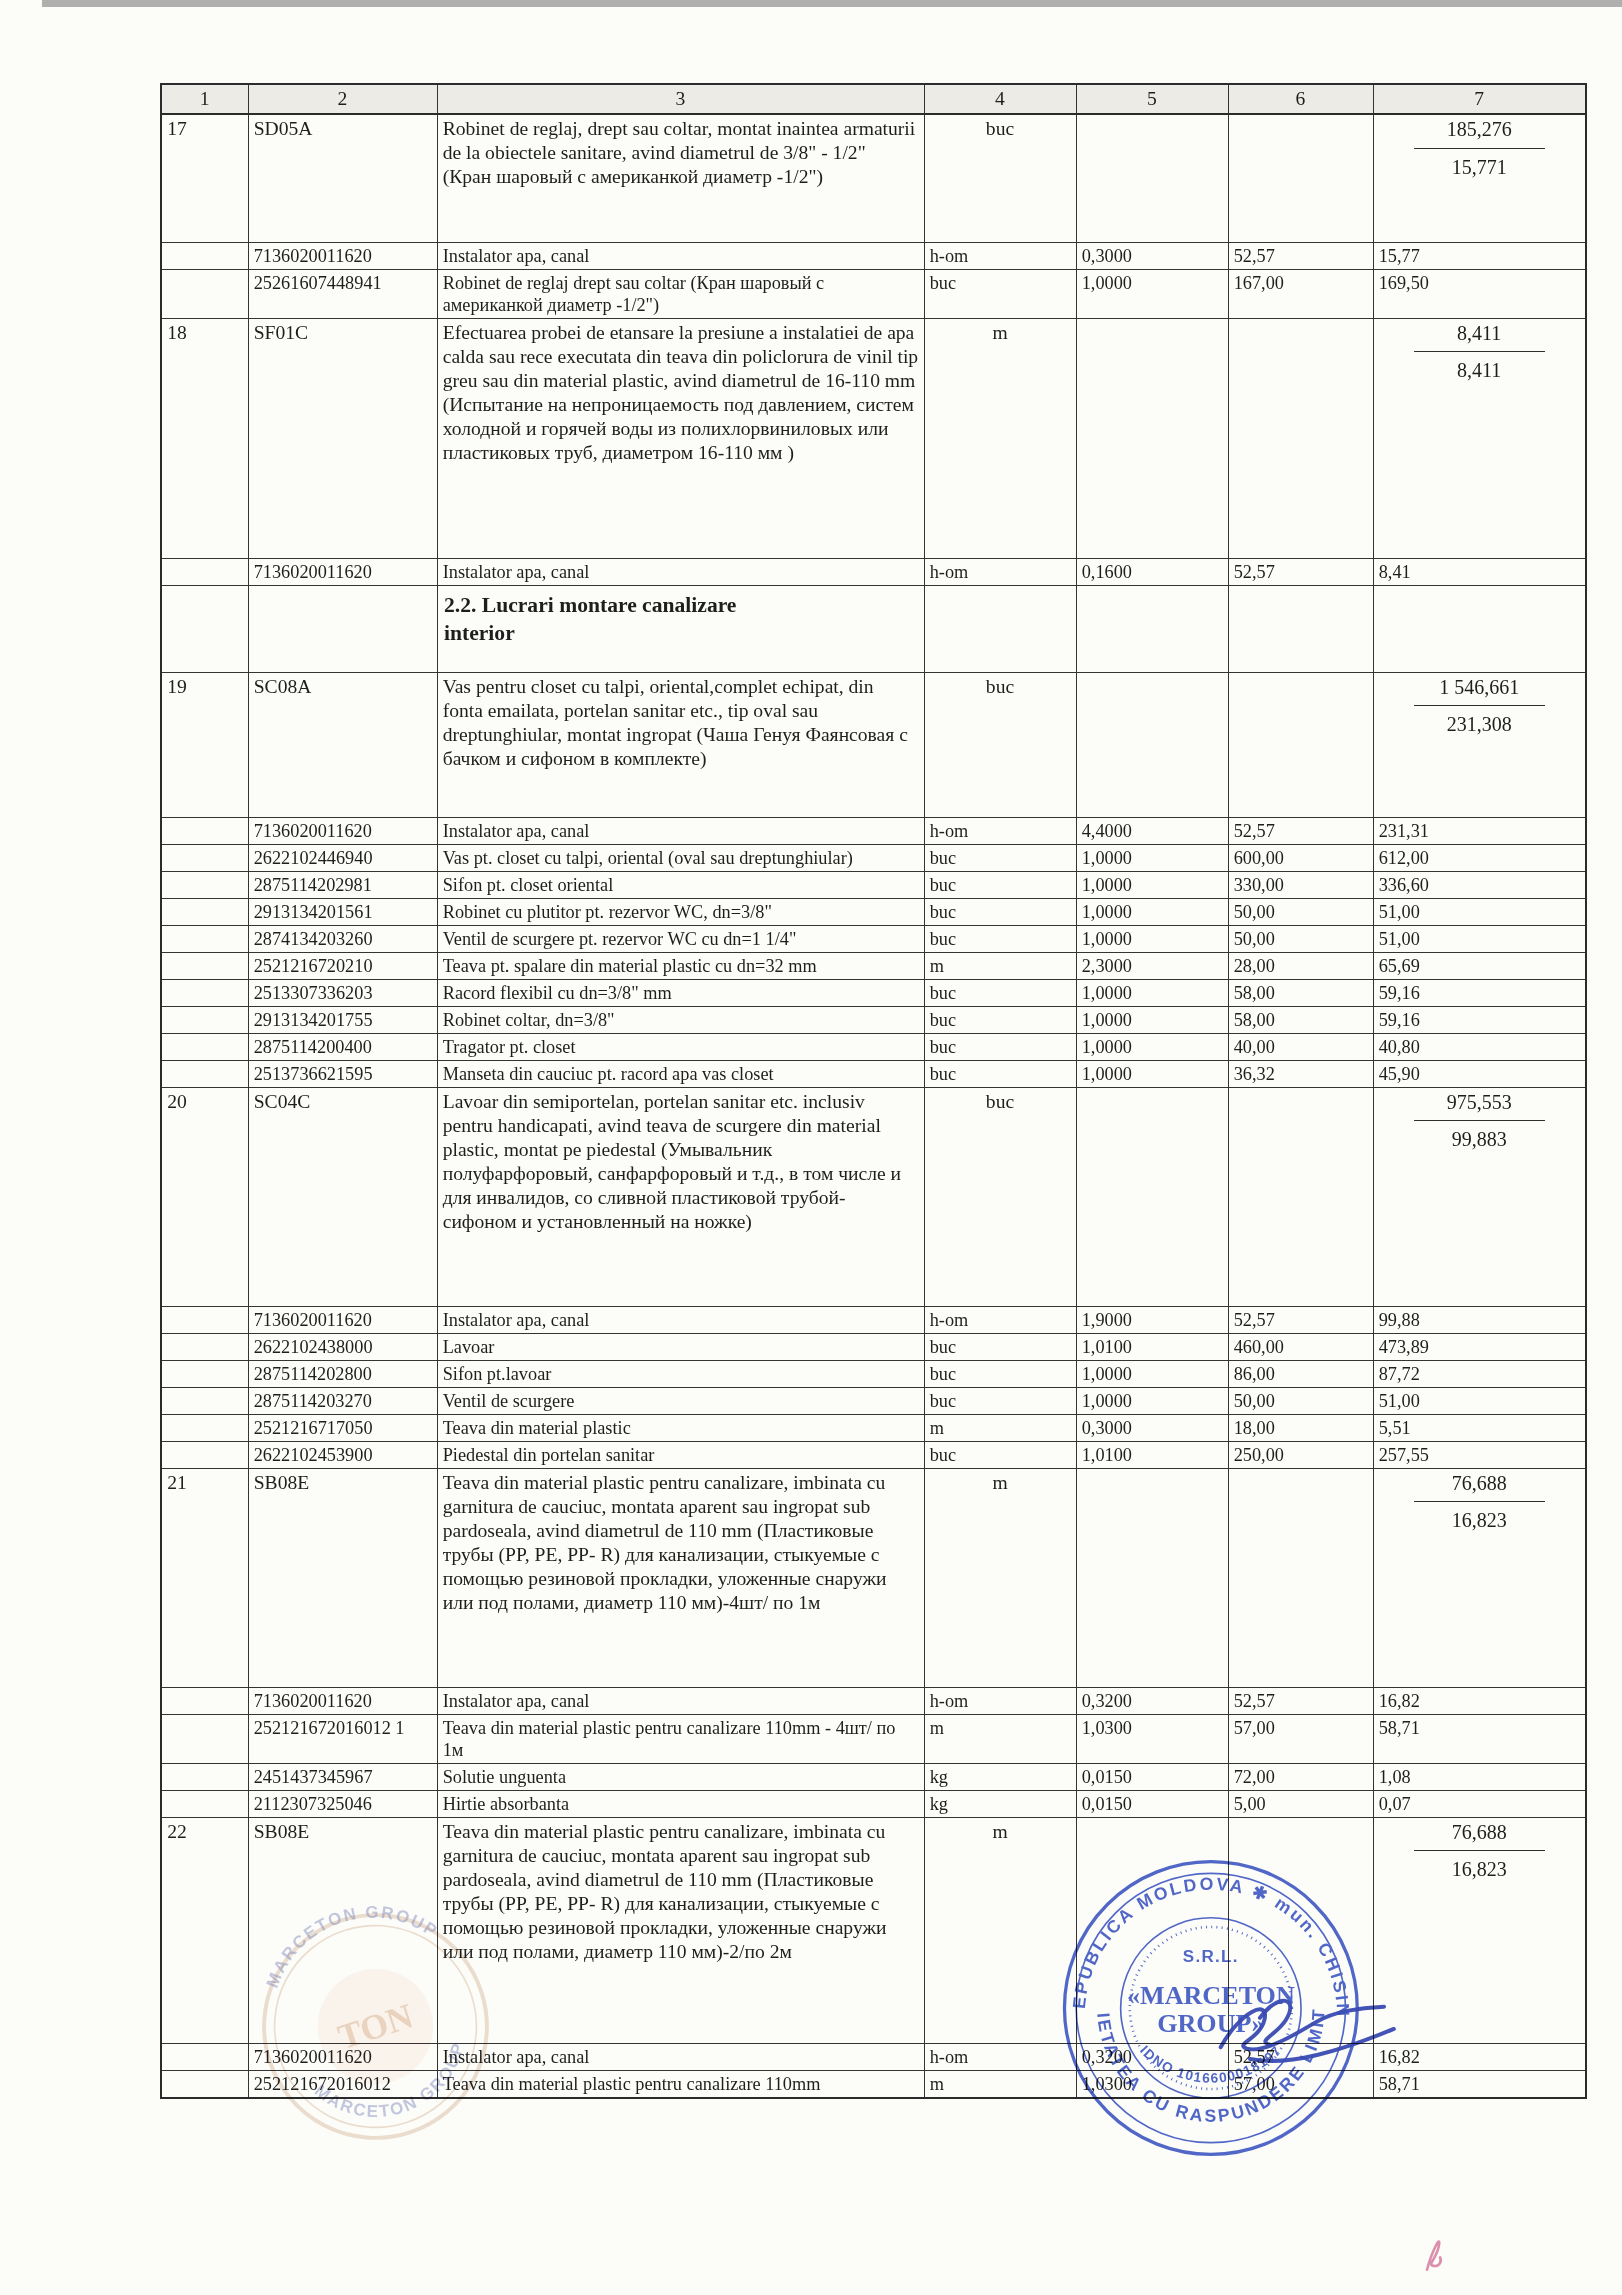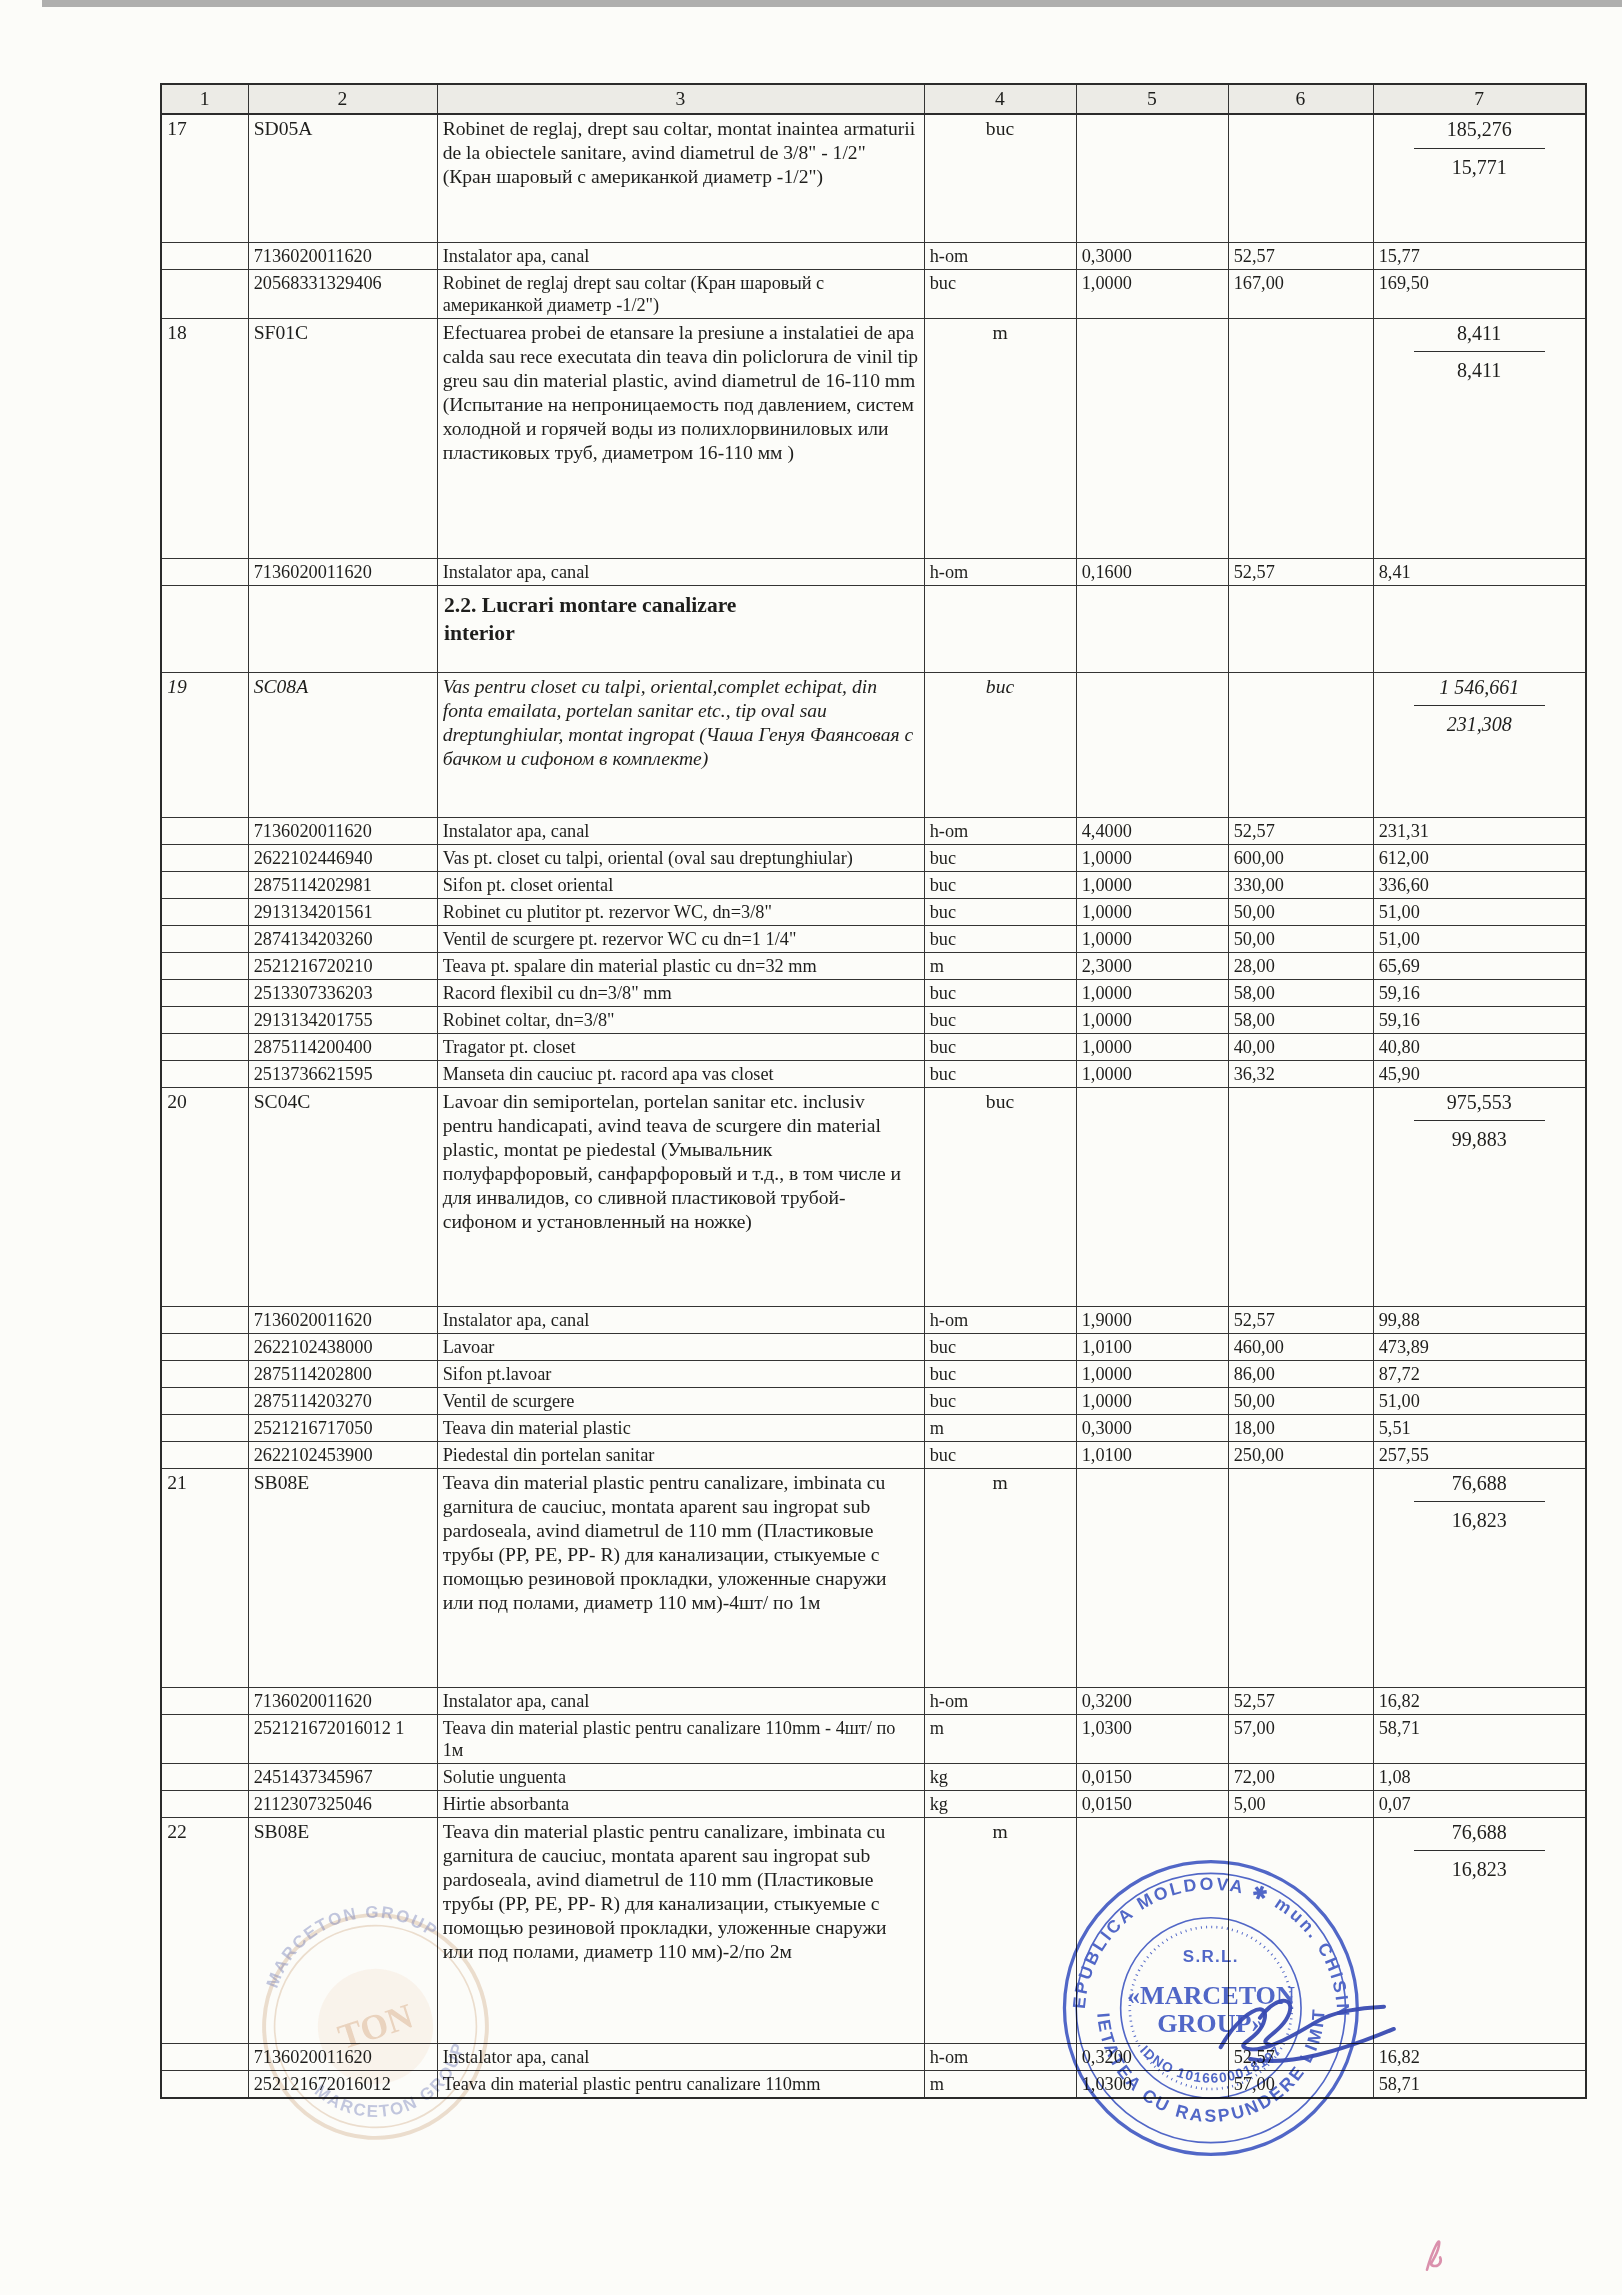--- a/index.html
+++ b/index.html
@@ -112,21 +112,21 @@
           <td class="c-nr"></td>
           <td class="c-code">7136020011620</td>
           <td class="c-desc">Instalator apa, canal</td>
           <td class="c-unit">h-om</td>
           <td class="c-qty">0,3000</td>
           <td class="c-price">52,57</td>
           <td class="c-total">15,77</td>
         </tr>
         <tr class="sub-row">
           <td class="c-nr"></td>
-          <td class="c-code">20568331329406</td>
+          <td class="c-code">25261607448941</td>
           <td class="c-desc">Robinet de reglaj drept sau coltar (Кран шаровый с американкой диаметр -1/2")</td>
           <td class="c-unit">buc</td>
           <td class="c-qty">1,0000</td>
           <td class="c-price">167,00</td>
           <td class="c-total">169,50</td>
         </tr>
         <tr class="main-row" style="height: 240px;">
           <td class="c-nr">18</td>
           <td class="c-code">SF01C</td>
           <td class="c-desc">Efectuarea probei de etansare la presiune a instalatiei de apa calda sau rece executata din teava din policlorura de vinil tip greu sau din material plastic, avind diametrul de 16-110 mm (Испытание на непроницаемость под давлением, систем холодной и горячей воды из полихлорвиниловых или пластиковых труб, диаметром 16-110 мм )</td>
@@ -152,21 +152,21 @@
         </tr>
         <tr class="section-row">
           <td class="c-nr"></td>
           <td class="c-code"></td>
           <td class="c-desc section-title">2.2. Lucrari montare canalizare interior</td>
           <td class="c-unit"></td>
           <td class="c-qty"></td>
           <td class="c-price"></td>
           <td class="c-total"></td>
         </tr>
-        <tr class="main-row" style="height: 145px; font-style: italic;">
+        <tr class="main-row" style="height: 145px;">
           <td class="c-nr">19</td>
           <td class="c-code">SC08A</td>
           <td class="c-desc">Vas pentru closet cu talpi, oriental,complet echipat, din fonta emailata, portelan sanitar etc., tip oval sau dreptunghiular, montat ingropat (Чаша Генуя Фаянсовая с бачком и сифоном в комплекте)</td>
           <td class="c-unit">buc</td>
           <td class="c-qty"></td>
           <td class="c-price"></td>
           <td class="c-total">
             <div class="frac">
               <div>1 546,661</div>
               <div class="frac-line"></div>

